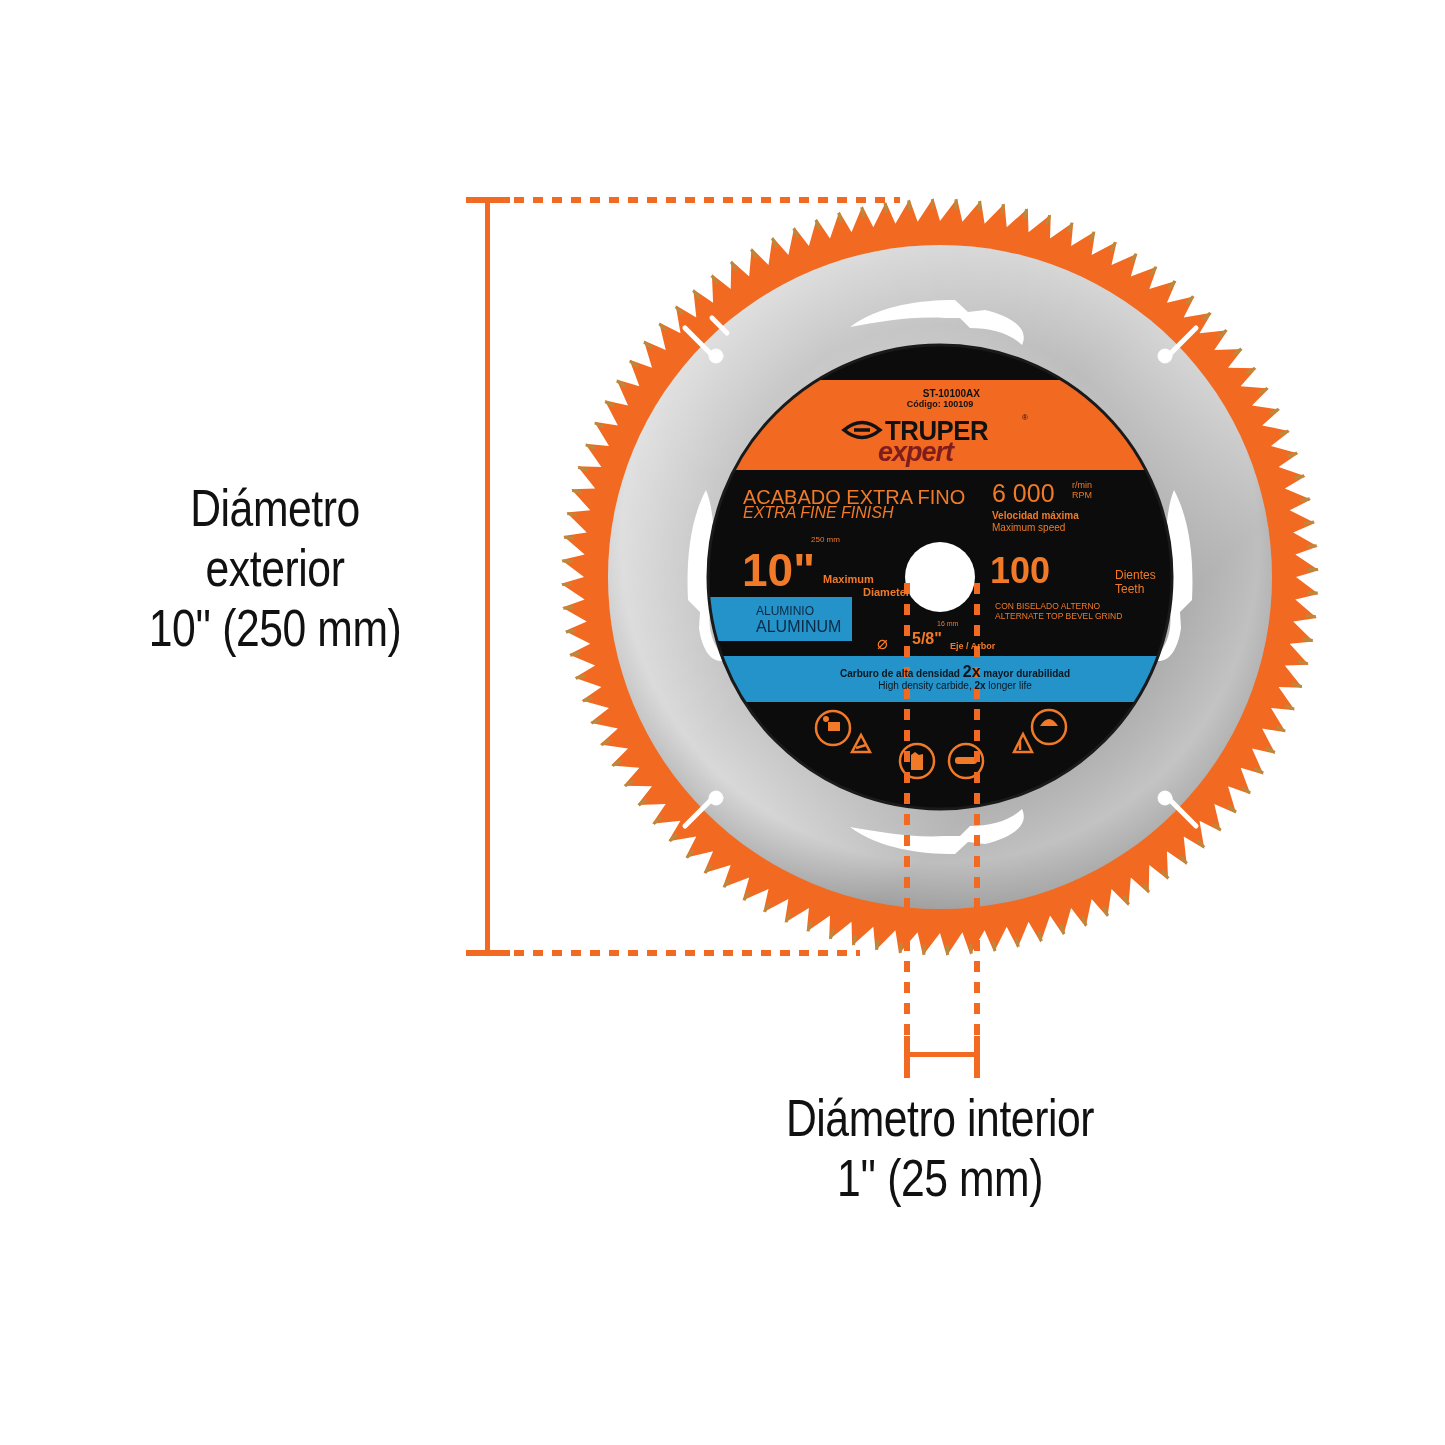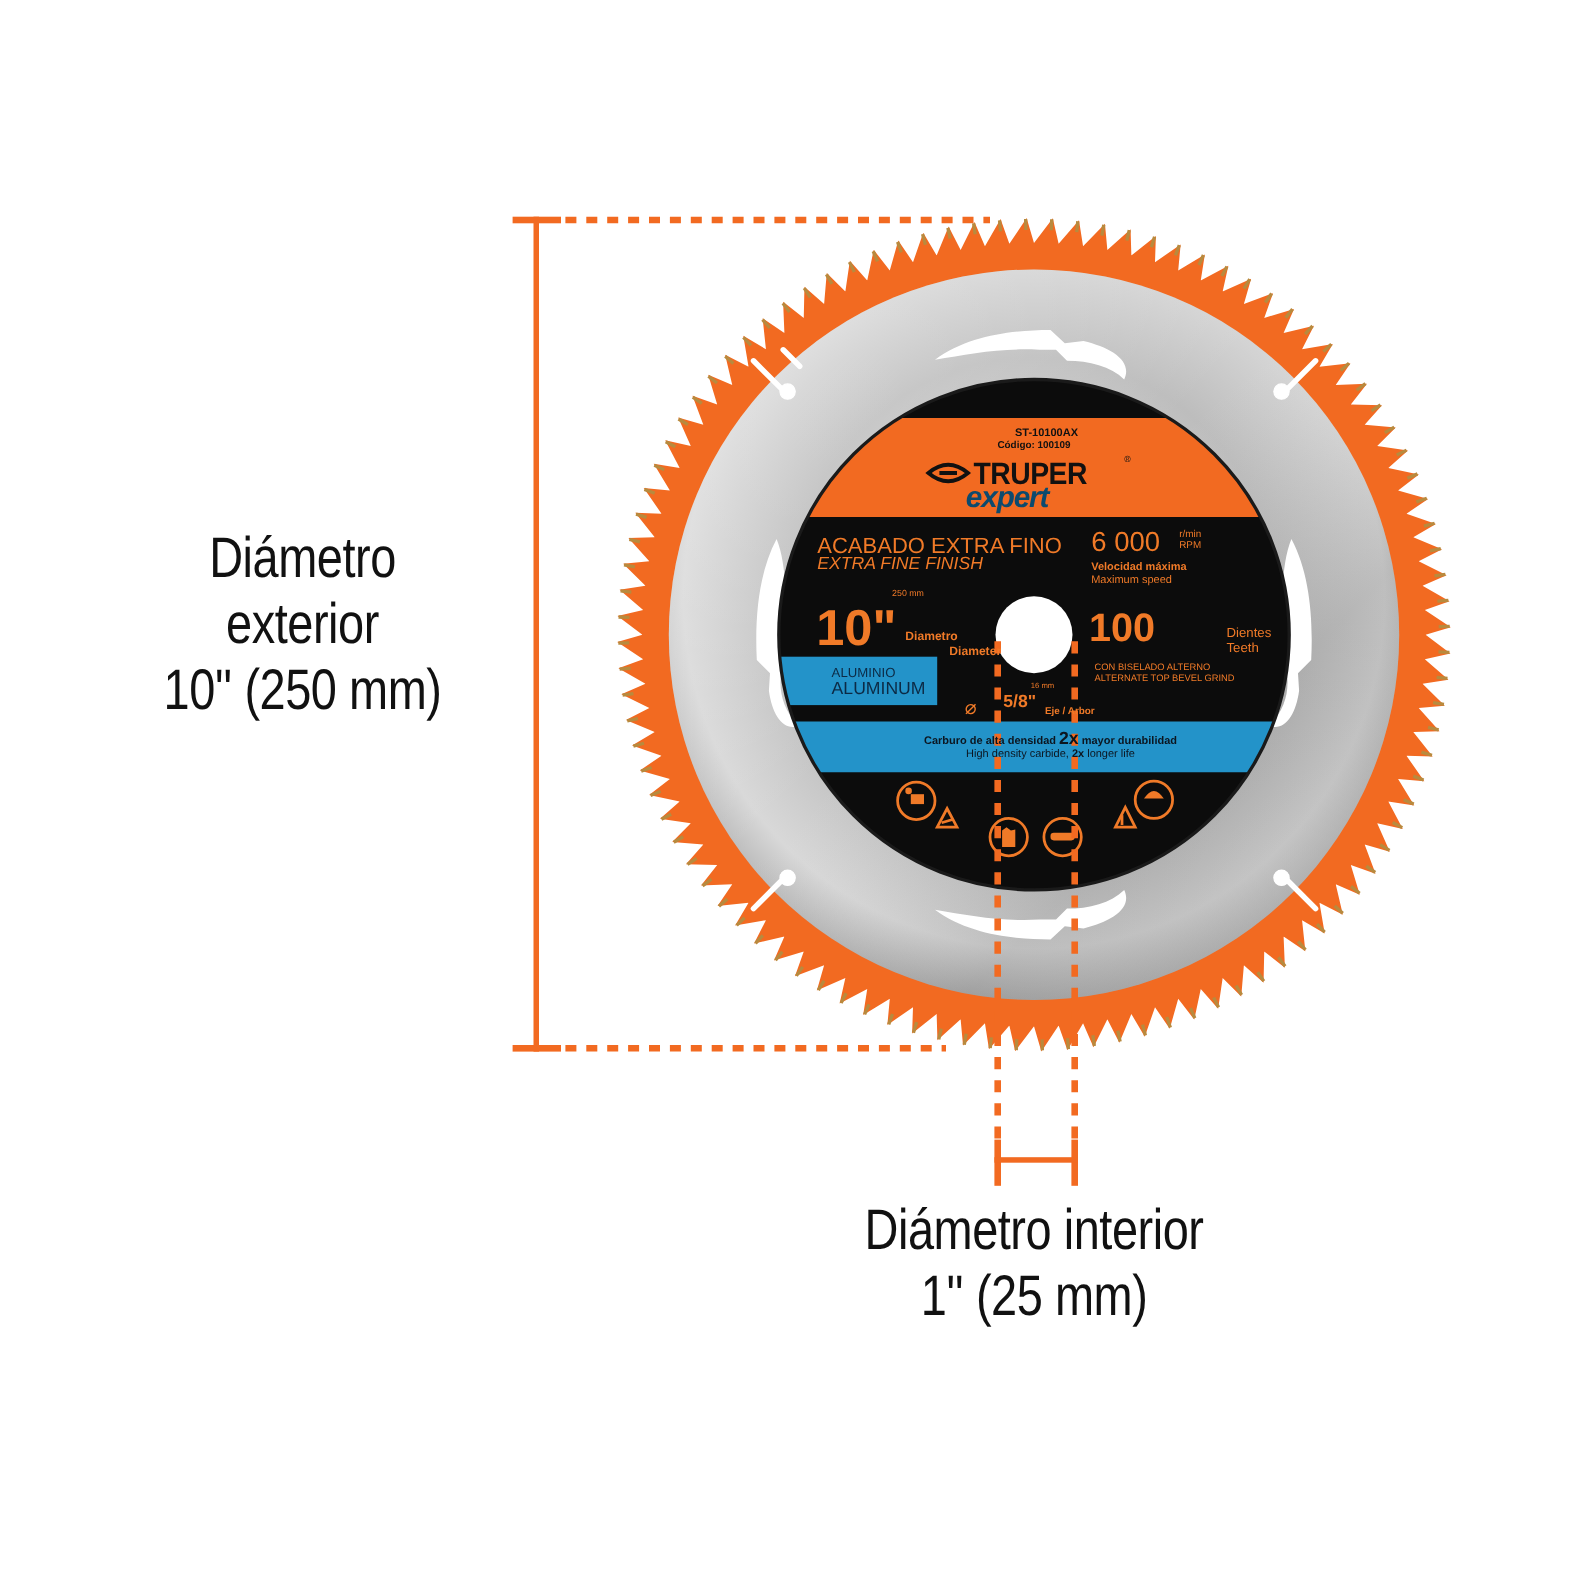--- a/index.html
+++ b/index.html
@@ -240,35 +240,35 @@
 <div class="abs blade-text" style="left:900px; top:388px; width:80px; text-align:right; color:#111; font-size:10px; font-weight:bold;">ST-10100AX</div>
 <div class="abs blade-text" style="left:895px; top:399px; width:90px; text-align:center; color:#111; font-size:9px; font-weight:bold;">Código: 100109</div>
 
 <div class="abs" style="left:840px; top:413px; width:200px; height:56px;">
   <svg width="200" height="56" viewBox="0 0 200 56" style="position:absolute; left:0; top:0;">
     <path d="M4 17 Q 22 2 40 17 Q 22 32 4 17 Z" fill="none" stroke="#111" stroke-width="3.5"></path>
     <path d="M14 17 L 30 17" stroke="#111" stroke-width="3.5"></path>
   </svg>
   <span style="position:absolute; left:45px; top:2px; font-family:'Liberation Sans',sans-serif; font-weight:bold; font-size:28px; color:#111; letter-spacing:-0.5px; transform:scaleX(0.92); transform-origin:left;">TRUPER</span>
   <span style="position:absolute; left:182px; top:0px; font-size:8px; color:#111;">®</span>
-  <span style="position:absolute; left:38px; top:24px; font-family:'Liberation Sans',sans-serif; font-weight:bold; font-style:italic; font-size:27px; color:#0c4a6e; letter-spacing:-1px;">expert</span>
+  <span style="position:absolute; left:38px; top:24px; font-family:'Liberation Sans',sans-serif; font-weight:bold; font-style:italic; font-size:27px; color:#7f1d1d; letter-spacing:-1px;">expert</span>
 </div>
 
 <div class="abs blade-text" style="left:743px; top:486px; font-size:20px;">ACABADO EXTRA FINO</div>
 <div class="abs blade-text" style="left:743px; top:504px; font-size:16px; font-style:italic;">EXTRA FINE FINISH</div>
 
 <div class="abs blade-text" style="left:992px; top:479px; font-size:25px;">6 000</div>
 <div class="abs blade-text" style="left:1072px; top:480px; font-size:9px;">r/min</div>
 <div class="abs blade-text" style="left:1072px; top:490px; font-size:9px;">RPM</div>
 <div class="abs blade-text" style="left:992px; top:510px; font-size:10px; font-weight:bold;text-align:right;">Velocidad máxima</div>
 <div class="abs blade-text" style="left:992px; top:522px; font-size:10px;">Maximum speed</div>
 
 <div class="abs blade-text" style="left:811px; top:535px; font-size:8px;">250 mm</div>
 <div class="abs blade-text" style="left:742px; top:546px; font-size:46px; font-weight:bold; line-height:48px;">10"</div>
-<div class="abs blade-text" style="left:823px; top:573px; font-size:11px; font-weight:bold;">Diametro</div>
+<div class="abs blade-text" style="left:823px; top:573px; font-size:11px; font-weight:bold;">Maximum</div>
 <div class="abs blade-text" style="left:823px; top:586px; font-size:11px; font-weight:bold;padding-left:40px;">Diameter</div>
 
 <div class="abs blade-text" style="left:756px; top:604px; font-size:12px; color:#0c2a45;">ALUMINIO</div>
 <div class="abs blade-text" style="left:756px; top:618px; font-size:16px; color:#0c2a45;">ALUMINUM</div>
 
 <div class="abs blade-text" style="left:990px; top:546px; font-size:36px; font-weight:bold; line-height:50px;">100</div>
 <div class="abs blade-text" style="left:1115px; top:568px; font-size:12px;">Dientes</div>
 <div class="abs blade-text" style="left:1115px; top:582px; font-size:12px;">Teeth</div>
 <div class="abs blade-text" style="left:995px; top:601px; font-size:8.5px;">CON BISELADO ALTERNO</div>
 <div class="abs blade-text" style="left:995px; top:611px; font-size:8.5px;">ALTERNATE TOP BEVEL GRIND</div>

